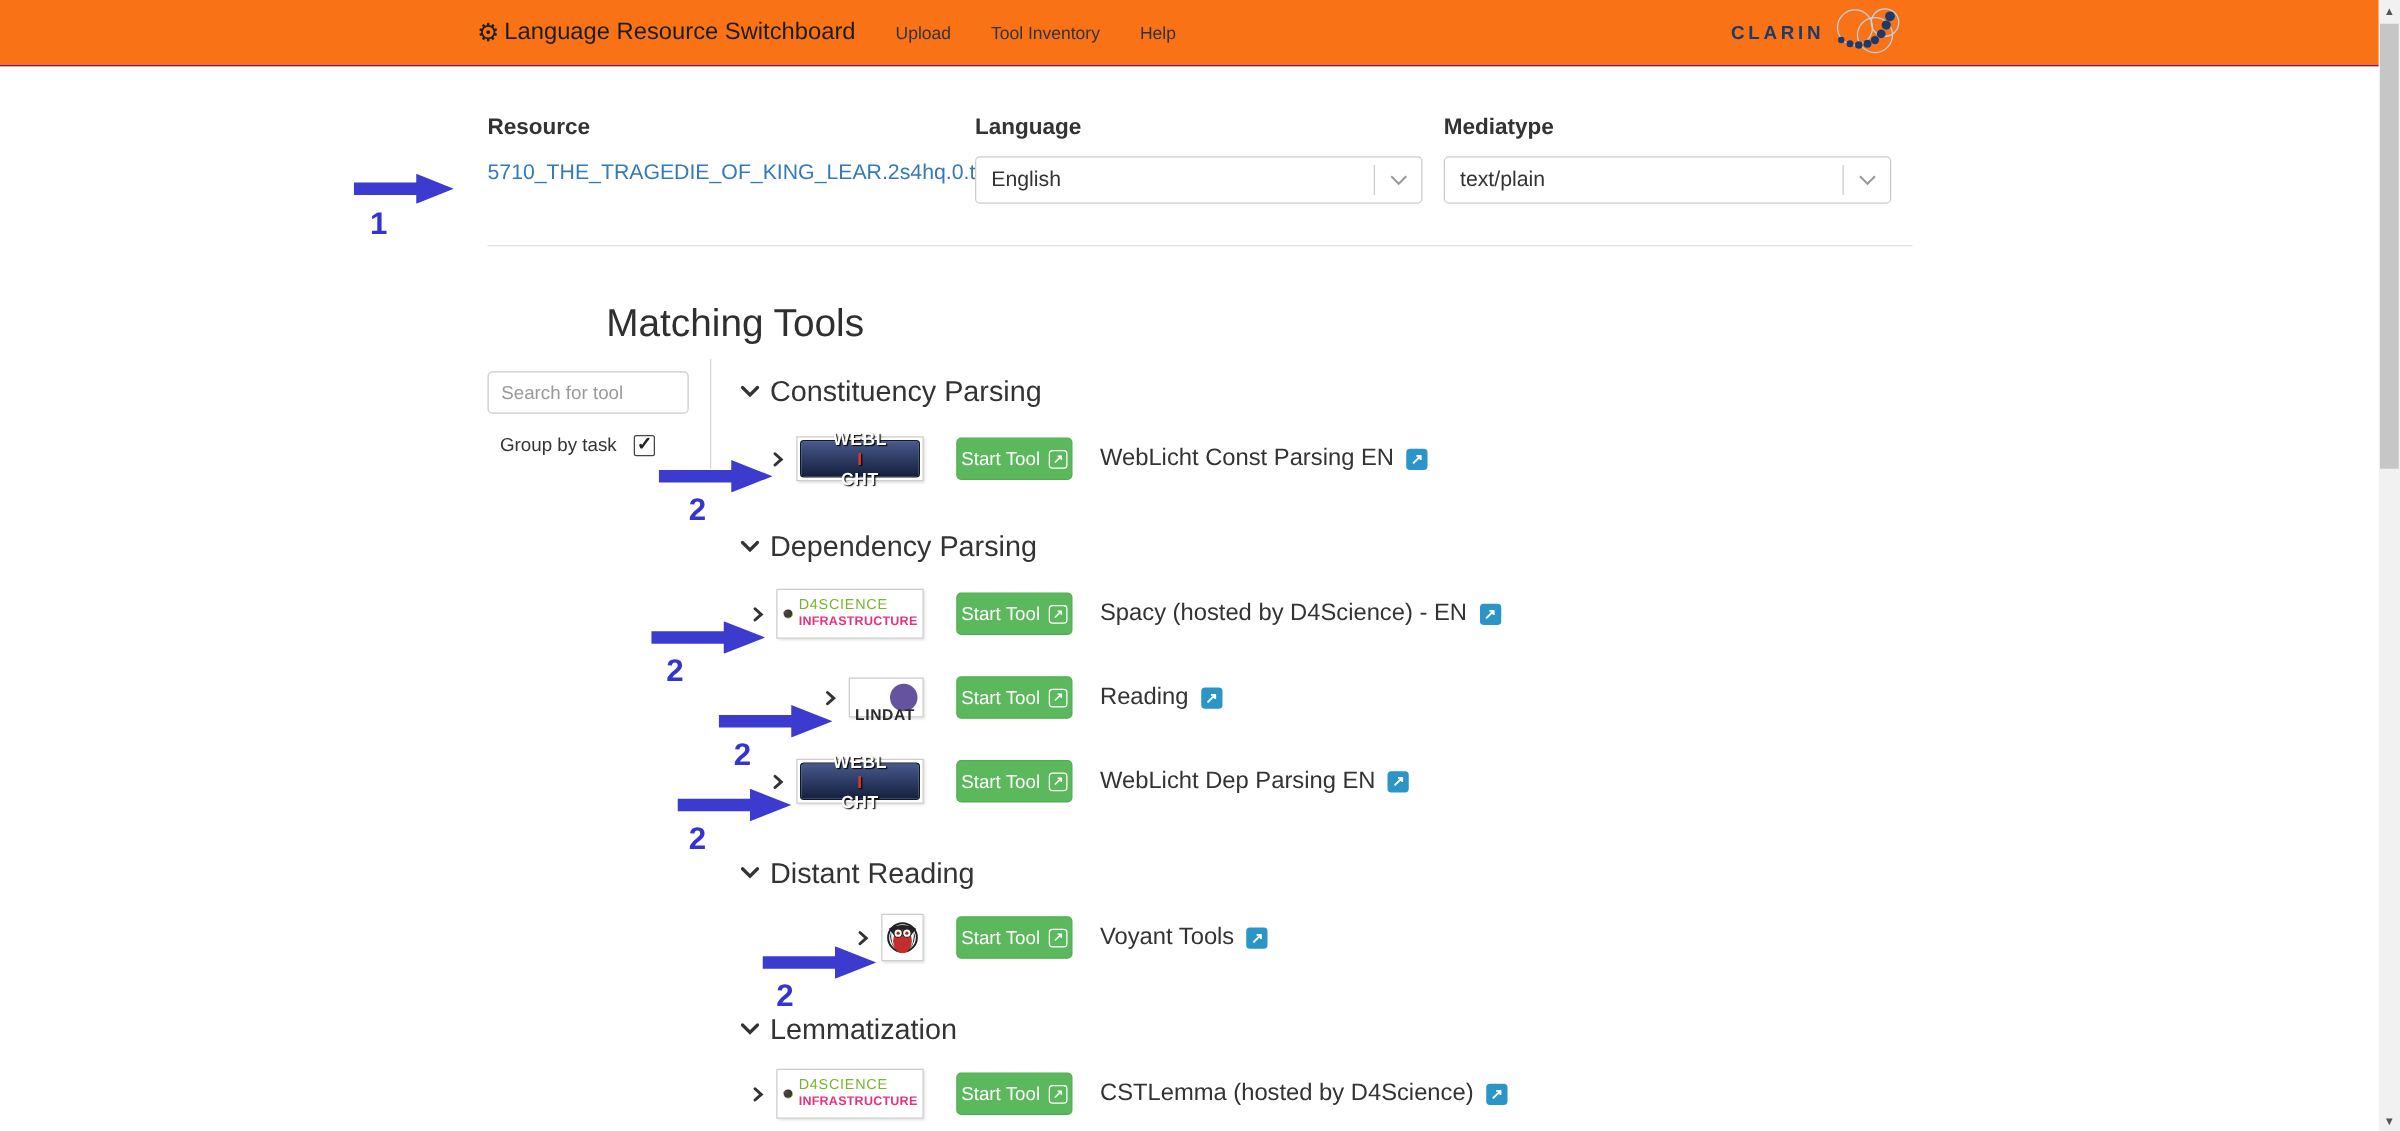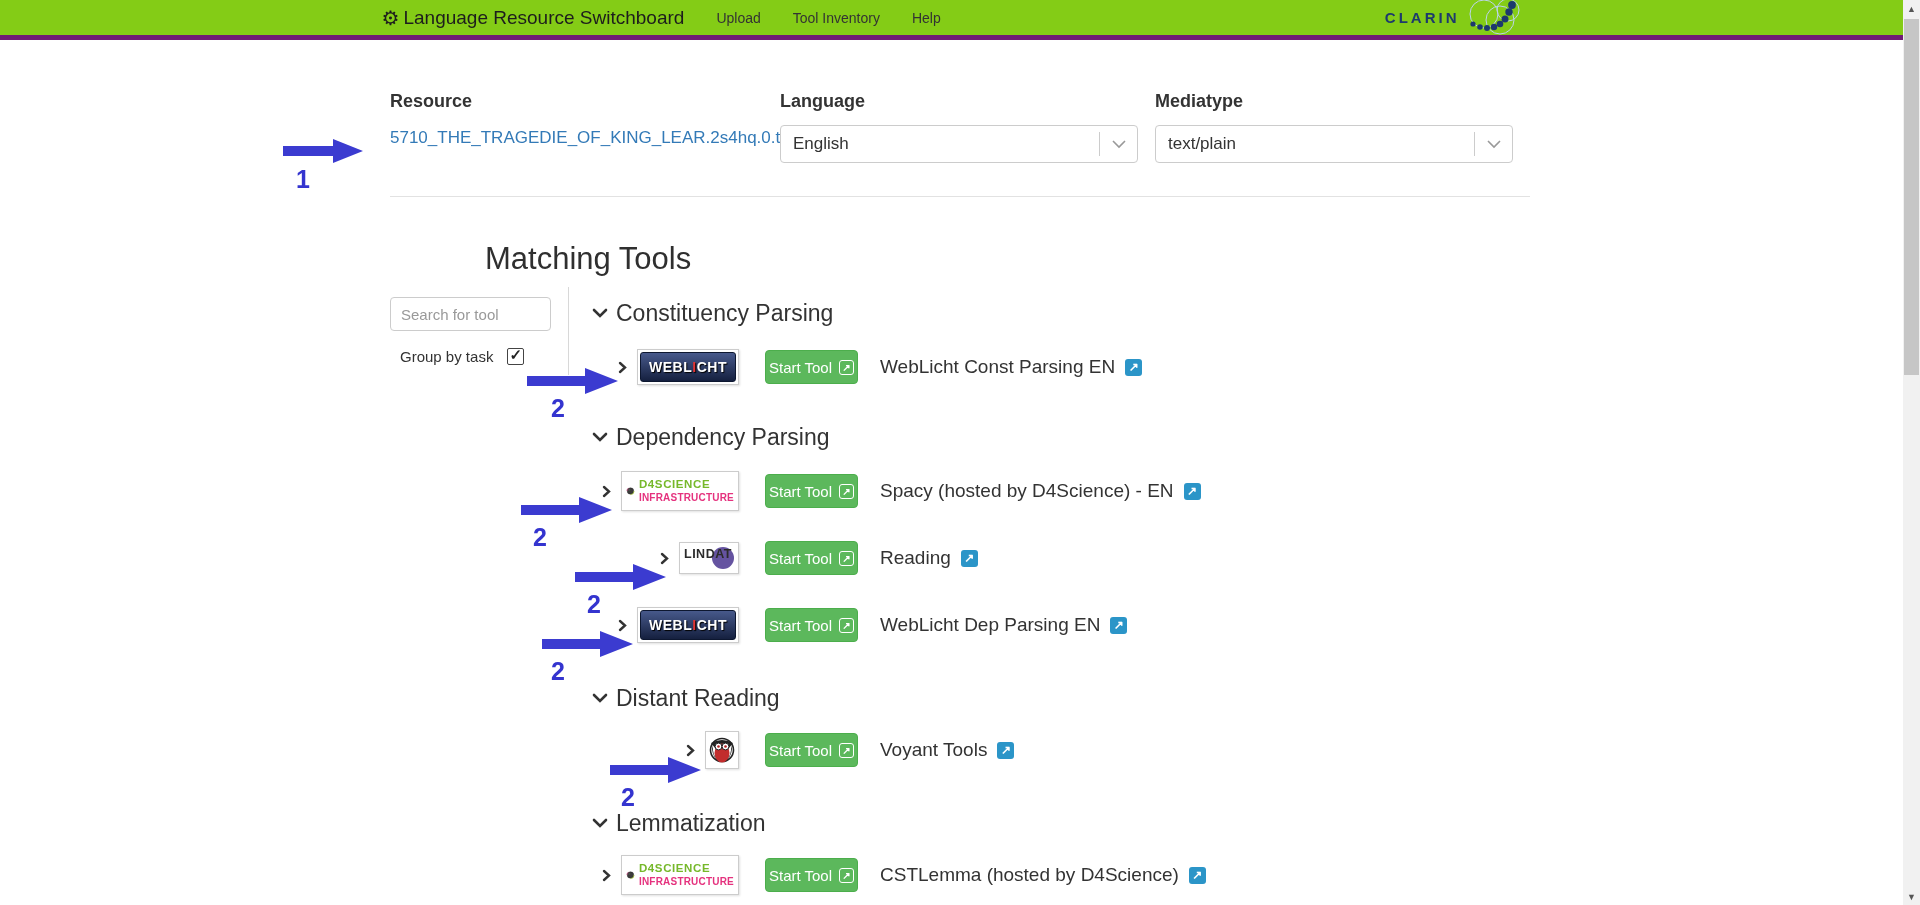--- a/index.html
+++ b/index.html
@@ -1,22 +1,22 @@
 <!DOCTYPE html>
 <html><head>
 <meta charset="utf-8">
 <style>
   * { box-sizing: border-box; margin: 0; padding: 0; }
   html, body { width: 1920px; height: 905px; overflow: hidden; background: #fff;
     font-family: "Liberation Sans", sans-serif; color: #333; }
   .page { position: relative; width: 1920px; height: 905px; }
 
   
-  .navbar { position: absolute; top: 0; left: 0; width: 1903px; height: 40px;
-    background: #84cc16; border-bottom: 5px solid #701a75; }
+  .navbar { position: absolute; top: 0; left: 0; width: 1903px; height: 53px;
+    background: #f97316; border-bottom: 1px solid #701a75; }
   .navbar-inner { width: 1140px; margin: 0 auto; height: 100%;
     display: flex; align-items: center; }
   .brand { display: flex; align-items: center; gap: 4px; font-size: 19px; color: #1d1d1d; cursor: pointer; }
   .gear::before { content: "⚙"; font-size: 20px; color: #1d1d1d; }
   .nav-link { font-size: 14px; color: #333; margin-left: 32px; cursor: pointer; }
   .clarin { margin-left: auto; display: flex; align-items: center; gap: 6px; }
   .clarin-text { font-size: 15px; font-weight: bold; color: #1d3a6d; letter-spacing: 3px; }
 
   
   .container { position: relative; width: 1140px; margin: 0 auto; }
@@ -54,32 +54,32 @@
   .tool-row { height: 44px; display: flex; align-items: center; }
   .logo-slot { width: 147px; display: flex; align-items: center; justify-content: flex-end; gap: 10px; }
   .row-chev { flex: none; display: flex; align-items: center; cursor: pointer; }
   .logo-box { border: 1px solid #ccc; background: #fff; padding: 2px; display: flex;
     align-items: center; justify-content: center; box-shadow: 1px 1px 2px rgba(0,0,0,.12); }
 
   .weblicht-inner { width: 96px; height: 30px; border-radius: 3px;
     background: linear-gradient(#47598b, #15203f); border: 1px solid #0d1730;
     display: flex; align-items: center; justify-content: center;
     font-weight: bold; font-size: 14px; letter-spacing: .5px; color: #fff;
-    text-shadow: 1px 1px 1px #000; }
+    text-shadow: 1px 1px 1px #000; flex-direction: column; }
   .weblicht-inner .red { color: #e23434; }
 
   .d4s-inner { width: 112px; height: 34px; display: flex; align-items: center; gap: 4px; padding: 0 2px; }
   .d4s-text { display: flex; flex-direction: column; line-height: 1; }
-  .d4s-line1 { font-size: 11.5px; font-weight: bold; color: #76b82a; letter-spacing: .6px; }
+  .d4s-line1 { font-size: 11.5px; font-weight: normal; color: #76b82a; letter-spacing: .6px; }
   .d4s-line2 { font-size: 10px; font-weight: bold; color: #e5327e; letter-spacing: .2px; margin-top: 2px; }
 
   .lindat-inner { width: 54px; height: 26px; position: relative; }
   .lindat-circle { position: absolute; right: 2px; top: 2px; width: 22px; height: 22px;
     border-radius: 50%; background: #6553a0; }
-  .lindat-text { position: absolute; left: 2px; top: 2px; font-size: 12.5px; font-weight: bold;
+  .lindat-text { position: absolute; left: 2px; top: 20px; font-size: 12.5px; font-weight: bold;
     color: #2b2b2b; letter-spacing: .5px; z-index: 2; }
 
   .voyant-inner { width: 28px; height: 32px; display: flex; align-items: center; justify-content: center; }
 
   .start-btn { margin-left: 26px; width: 93px; height: 34px; background: #5cb85c;
     border: 1px solid #4cae4c; border-radius: 4px; color: #fff; font-size: 15px;
     display: flex; align-items: center; justify-content: center; gap: 7px; cursor: pointer;
     font-family: "Liberation Sans", sans-serif; }
   .tool-name { margin-left: 22px; display: flex; align-items: center; gap: 10px;
     font-size: 19px; color: #333; cursor: pointer; }

